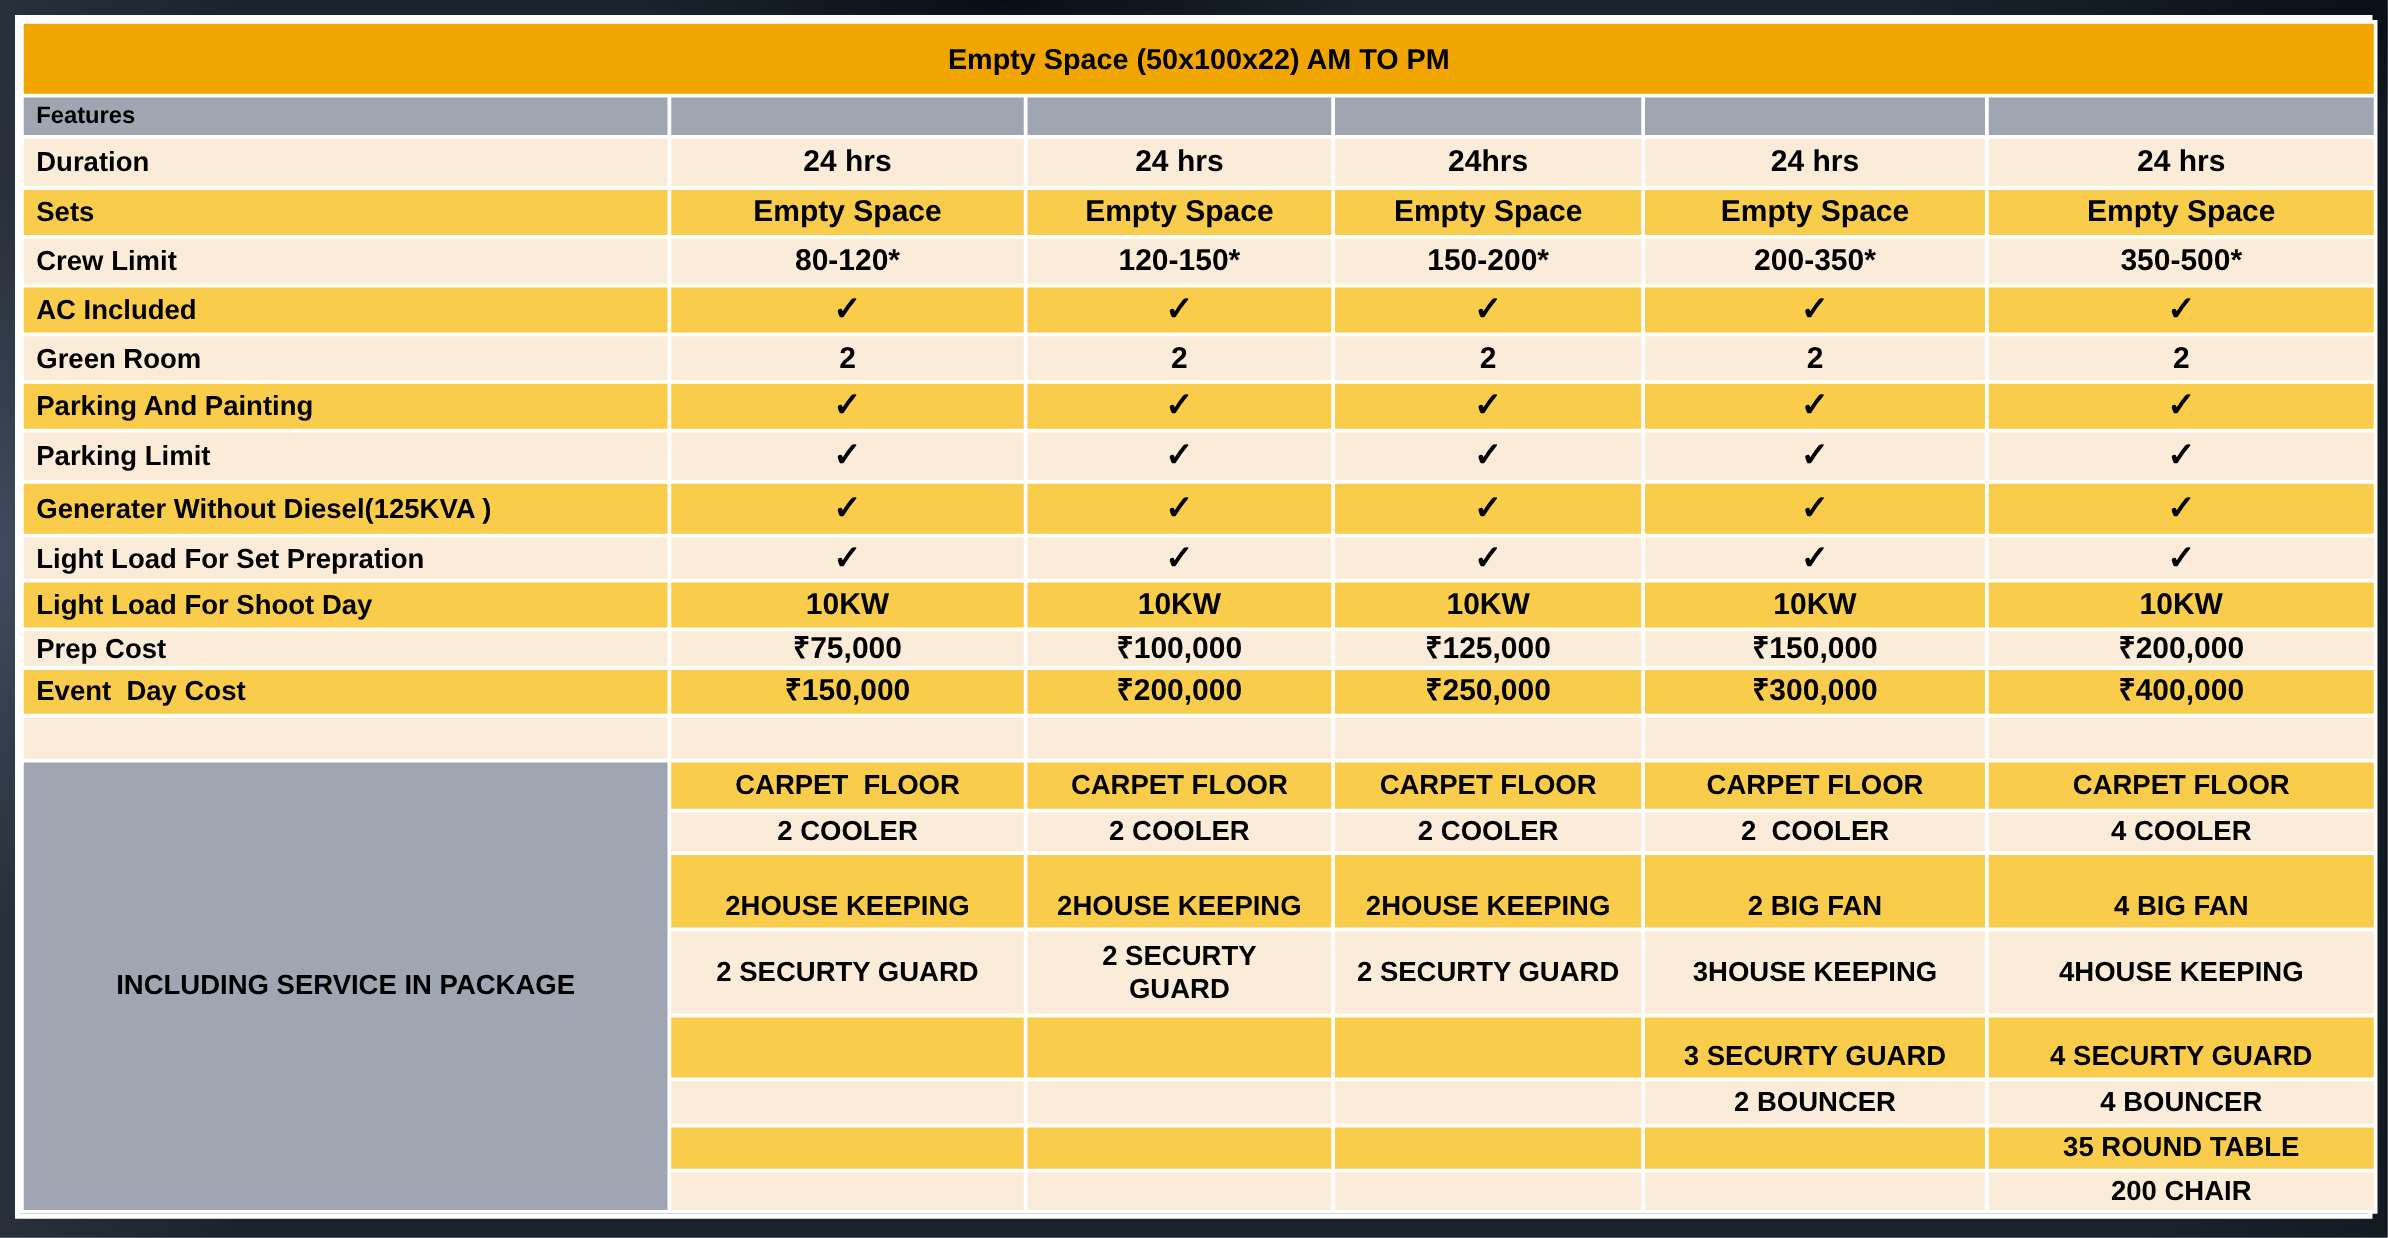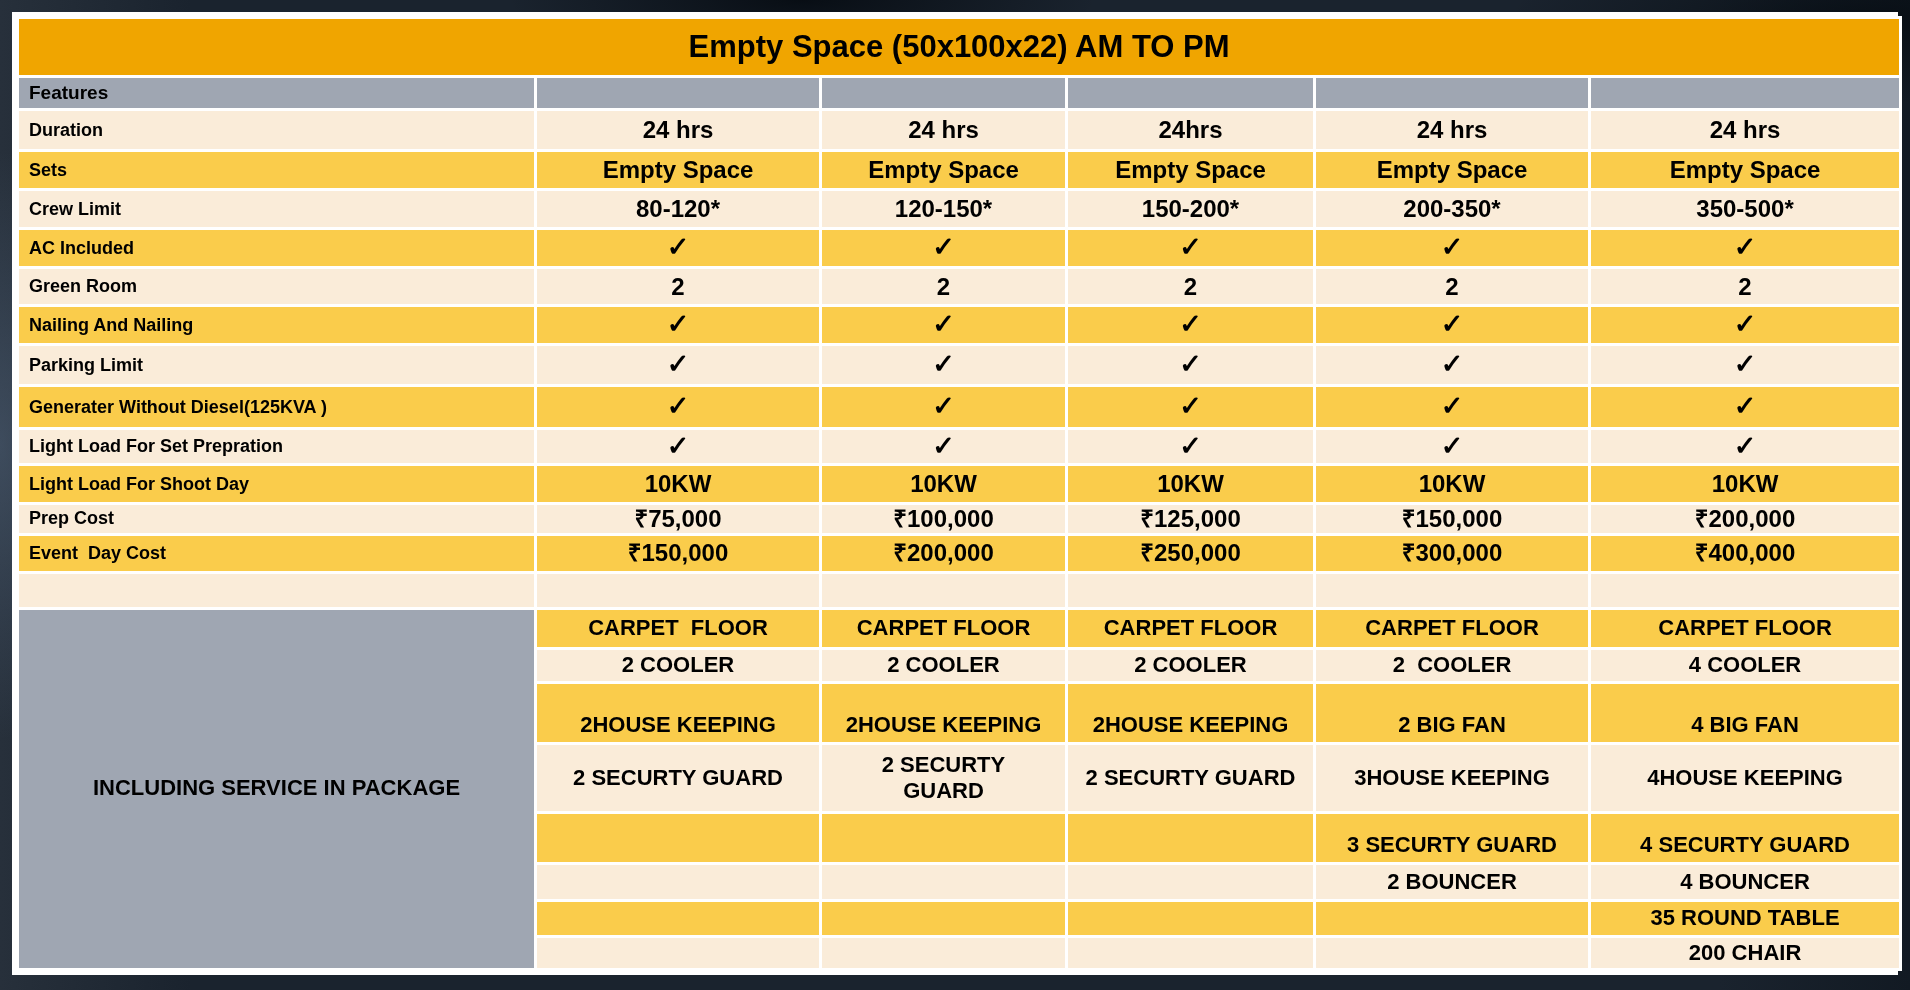--- a/index.html
+++ b/index.html
@@ -27,23 +27,23 @@
     border-collapse:separate;border-spacing:3px;
     width:100%;table-layout:fixed;
     background:var(--grid);
     color:var(--text);
   }
   td{
     padding:0 6px;vertical-align:middle;text-align:center;
     font-weight:bold;font-size:24px;line-height:1.15;
     white-space:pre-wrap;overflow:hidden;
   }
-  td.label{text-align:left;padding-left:10px;font-size:18px;}
+  td.label{text-align:left;padding-left:10px;font-size:22px;}
   td.title-cell{
-    background:var(--orange);font-size:31px;text-align:center;height:56px;
+    background:var(--orange);font-size:23px;text-align:center;height:56px;
   }
   .cream{background:var(--cream);}
   .yellow{background:var(--yellow);margin-left:38px;}
   .gray{background:var(--gray);}
   tr.features-row td{height:30px;font-size:19px;}
   td.check{font-size:27px;}
   tr.svc td{font-size:22px;}
   td.pkg{
     background:var(--gray);vertical-align:middle;
     font-size:29px;line-height:1.4;padding:0 48px;
@@ -117,21 +117,21 @@
   <tr style="height:35px">
     <td class="cream label">Green Room</td>
     <td class="cream">2</td>
     <td class="cream">2</td>
     <td class="cream">2</td>
     <td class="cream">2</td>
     <td class="cream">2</td>
   </tr>
 
   <tr style="height:36px">
-    <td class="yellow label">Nailing And Nailing</td>
+    <td class="yellow label">Parking And Painting</td>
     <td class="yellow check">✓</td>
     <td class="yellow check">✓</td>
     <td class="yellow check">✓</td>
     <td class="yellow check">✓</td>
     <td class="yellow check">✓</td>
   </tr>
 
   <tr style="height:38px">
     <td class="cream label">Parking Limit</td>
     <td class="cream check">✓</td>

